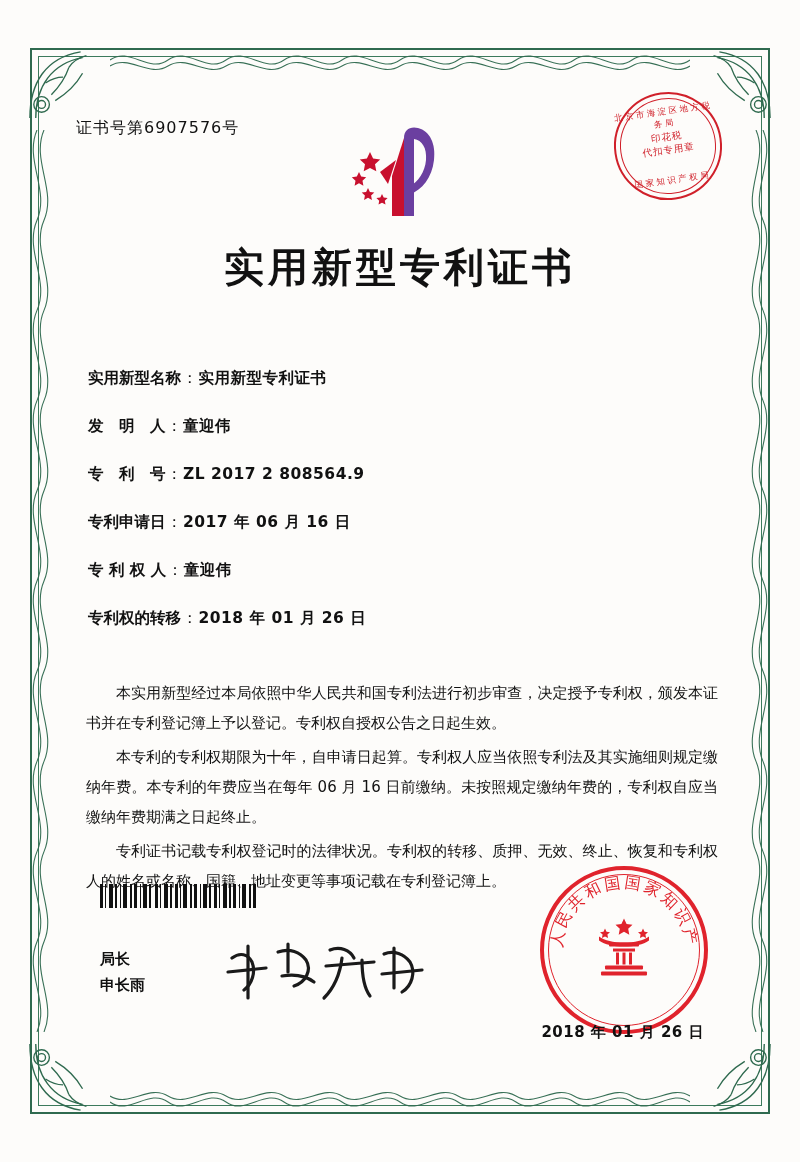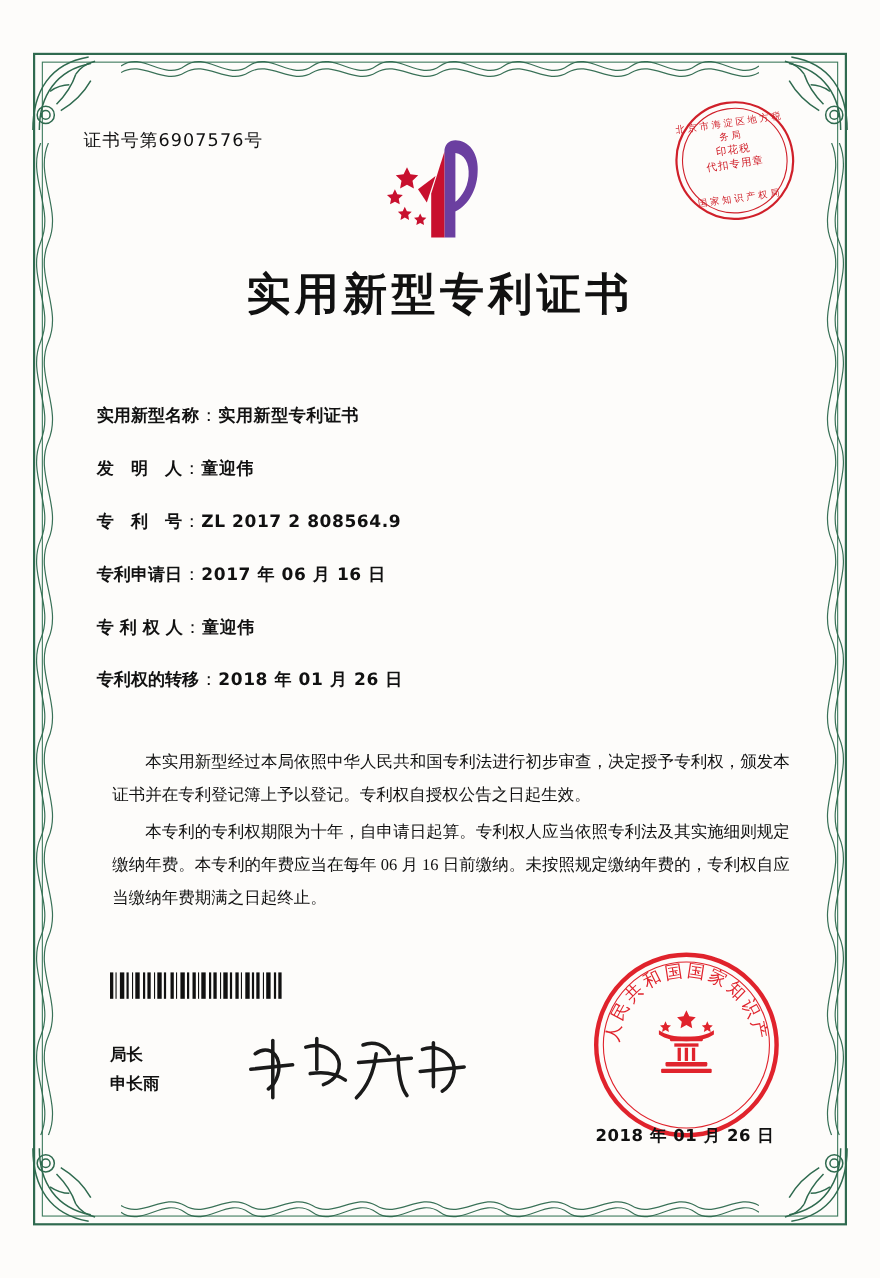--- a/index.html
+++ b/index.html
@@ -163,23 +163,22 @@
     position: absolute;
     left: 86px;
     width: 632px;
     top: 678px;
     font-size: 15px;
     line-height: 30px;
     color: #111;
     text-align: justify;
   }
   .body-text p {
-    margin: 0 0 4px 16px;
+    margin: 0 0 4px 0;
     text-indent: 2em;
-    font-family: Liberation Serif, serif;
   }
 
   
   .barcode {
     position: absolute;
     left: 100px;
     top: 884px;
     width: 215px;
     height: 24px;
     display: flex;
@@ -405,20 +404,21 @@
     <div class="field-row">
       <span class="field-label">专利权的转移</span>
       <span class="field-sep">：</span>
       <span class="field-value">2018 年 01 月 26 日</span>
     </div>
   </div>
 
   <div class="body-text">
     <p>本实用新型经过本局依照中华人民共和国专利法进行初步审查，决定授予专利权，颁发本证书并在专利登记簿上予以登记。专利权自授权公告之日起生效。</p>
     <p>本专利的专利权期限为十年，自申请日起算。专利权人应当依照专利法及其实施细则规定缴纳年费。本专利的年费应当在每年 06 月 16 日前缴纳。未按照规定缴纳年费的，专利权自应当缴纳年费期满之日起终止。</p>
+    <p>专利证书记载专利权登记时的法律状况。专利权的转移、质押、无效、终止、恢复和专利权人的姓名或名称、国籍、地址变更等事项记载在专利登记簿上。</p>
   </div>
 
   <div class="barcode">
     <i style="width:3px"></i>
       <i style="width:2px;background:transparent"></i>
     <i style="width:1px"></i>
       <i style="width:3px;background:transparent"></i>
     <i style="width:4px"></i>
       <i style="width:2px;background:transparent"></i>
     <i style="width:2px"></i>

